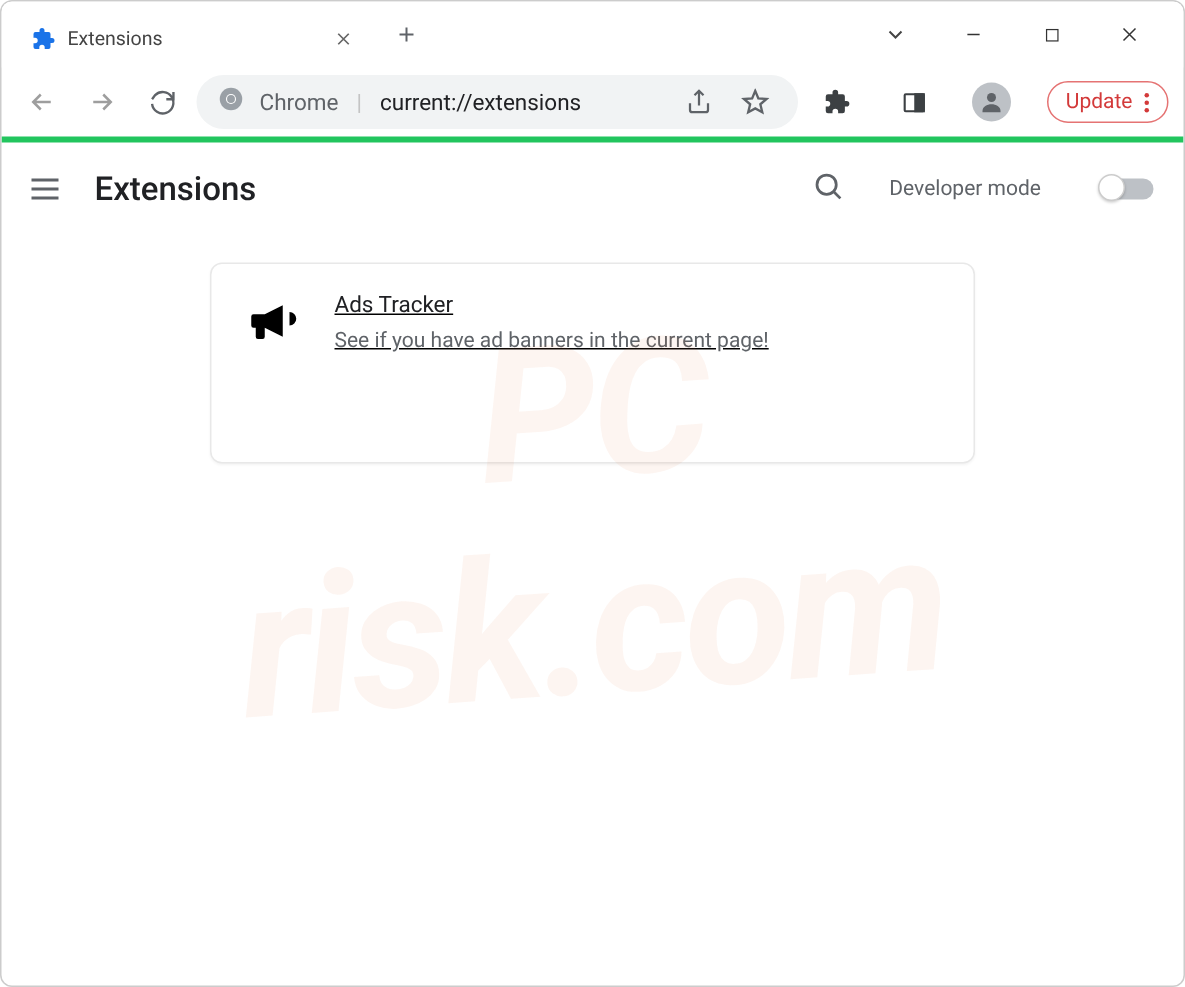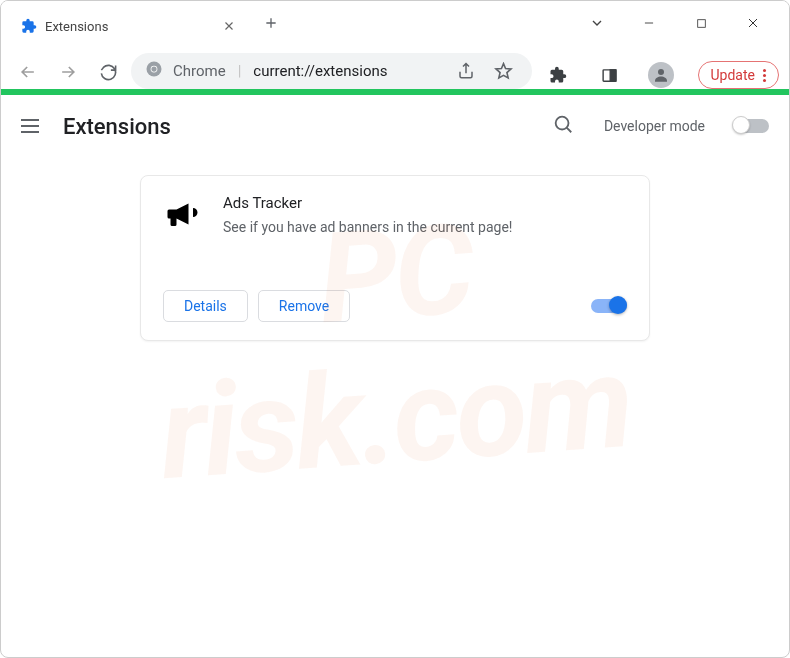--- a/index.html
+++ b/index.html
@@ -7,21 +7,21 @@
     
     .titlebar { display: flex; align-items: center; height: 44px; padding: 0 8px 0 0; background: #fff; }
     .tab { display: flex; align-items: center; background: #fff; border-radius: 10px 10px 0 0; padding: 6px 12px; margin-left: 8px; margin-top: 6px; min-width: 240px; gap: 8px; }
     .tab-icon { width: 16px; height: 16px; display: flex; align-items: center; justify-content: center; }
     .tab-title { font-size: 13px; color: #444; flex: 1; }
     .tab-close { width: 16px; height: 16px; color: #666; display: flex; align-items: center; justify-content: center; cursor: pointer; }
     .new-tab { width: 28px; height: 28px; display: flex; align-items: center; justify-content: center; color: #555; margin-left: 8px; cursor: pointer; border-radius: 50%; }
     .window-controls { margin-left: auto; display: flex; align-items: center; gap: 12px; padding-right: 8px;}
     .win-btn { width: 40px; height: 40px; display: flex; align-items: center; justify-content: center; color: #333; cursor: pointer; font-size: 17px;}
     
-    .toolbar { display: flex; align-items: flex-end; height: 50px; padding: 0 10px; gap: 6px; border-bottom: 6px solid #22c55e;}
+    .toolbar { display: flex; align-items: center; height: 50px; padding: 0 10px; gap: 6px; border-bottom: 4px solid #22c55e;}
     .nav-btn { width: 34px; height: 34px; display: flex; align-items: center; justify-content: center; color: #9e9e9e; cursor: pointer; border-radius: 50%;}
     .nav-btn.enabled { color: #5f6368; }
     
     .omnibox { flex: 1; display: flex; align-items: center; background: #f1f3f4; border-radius: 20px; height: 36px; padding: 0 14px; gap: 10px; }
     .url-prefix { color: #5f6368; font-size: 15px; }
     .url-sep { color: #c4c4c4; font-size: 15px; margin: 0 2px; }
     .url-path { color: #202124; font-size: 15px; }
     .omnibox-actions { margin-left:auto; display:flex; gap: 10px; align-items:center;}
     
     .toolbar-right { display: flex; align-items: center; gap: 24px; margin-left: 6px;}
@@ -30,27 +30,27 @@
     
     .update-pill { display: flex; align-items: center; gap: 8px; border: 1px solid #e57373; color: #d33a3a; border-radius: 18px; padding: 5px 12px; font-size: 14px; cursor: pointer; }
     .kebab { display: flex; flex-direction: column; gap: 2px; }
     .kebab span { width: 3px; height: 3px; background: #d33a3a; border-radius: 50%; }
     
     .page-header { display: flex; align-items: center; padding: 18px 20px; gap: 18px;}
     .hamburger { width: 24px; display: flex; flex-direction: column; gap: 4px; cursor: pointer;}
     .hamburger span { height: 2px; background: #5f6368; width: 18px; }
     .page-title { font-size: 22px; color: #202124; font-weight: 500; flex: 1;}
     .search-ico { color:#5f6368; margin-right: 12px; cursor:pointer;}
-    .dev-label { color: #5f6368; font-size: 14px; margin-right: 10px;}
+    .dev-label { color: #5f6368; font-size: 14px; margin-right: 21px;}
     .switch { position: relative; width: 36px; height: 14px; background: #bdc1c6; border-radius: 8px; cursor:pointer;}
     .switch .knob { position: absolute; width: 18px; height: 18px; background: #fff; border: 1px solid #ccc; border-radius: 50%; top: -3px; left: -1px; box-shadow:0 1px 2px rgba(0,0,0,0.2);}
     
     .content { padding: 18px 28px; display: flex; justify-content: center;}
     .card { width: 510px; background: #fff; border: 1px solid #e8e8e8; border-radius: 8px; padding: 18px 22px; box-shadow: 0 1px 2px rgba(0,0,0,0.05);}
-    .card-top { display: flex; gap: 24px; margin-bottom: 52px;}
+    .card-top { display: flex; gap: 24px; margin-bottom: 52px; text-decoration: underline;}
     .ext-icon { width: 36px; height: 36px; margin-top: 2px;}
     .ext-name { font-size: 15px; color: #202124; margin-bottom: 6px;}
     .ext-desc { font-size: 14px; color: #5f6368; line-height: 1.4;}
     .card-bottom { display: flex; align-items: center; gap: 10px;}
     .btn-outline { padding: 7px 20px; border: 1px solid #dadce0; border-radius: 5px; background: #fff; color: #1a73e8; font-size: 14px; cursor: pointer;}
     .spacer { flex: 1;}
     .switch-lg { position: relative; width: 36px; height: 14px; background: #8ab4f8; border-radius: 8px; cursor:pointer;}
     .switch-lg .knob { position: absolute; width: 18px; height: 18px; background: #1a73e8; border-radius: 50%; top: -3px; left: 18px; box-shadow:0 1px 3px rgba(0,0,0,0.3);}
     
     .watermark { position: absolute; inset: 0; pointer-events: none; display:flex; align-items:center; justify-content:center; overflow:hidden;}
@@ -199,27 +199,19 @@
         <div class="ext-icon">
           <svg viewBox="0 0 24 24" width="36" height="36" fill="#000">
             <path d="M3 10v4a1 1 0 0 0 1 1h1l0 4a1 1 0 0 0 1 1h2a1 1 0 0 0 1-1v-4l8 4V5L9 9H4a1 1 0 0 0-1 1zm17-2a3 3 0 0 1 0 6z"></path>
           </svg>
         </div>
         <div>
           <div class="ext-name">Ads Tracker</div>
           <div class="ext-desc">See if you have ad banners in the current page!</div>
         </div>
       </div>
-      <div class="card-bottom">
-        <button class="btn-outline">Details</button>
-        <button class="btn-outline">Remove</button>
-        <div class="spacer"></div>
-        <div class="switch-lg">
-          <div class="knob"></div>
-        </div>
-      </div>
     </div>
   </div>
 
   <div class="watermark">
     <div class="wm-text">PC</div>
     <div class="wm-text2">risk.com</div>
   </div>
 
 </body></html>

